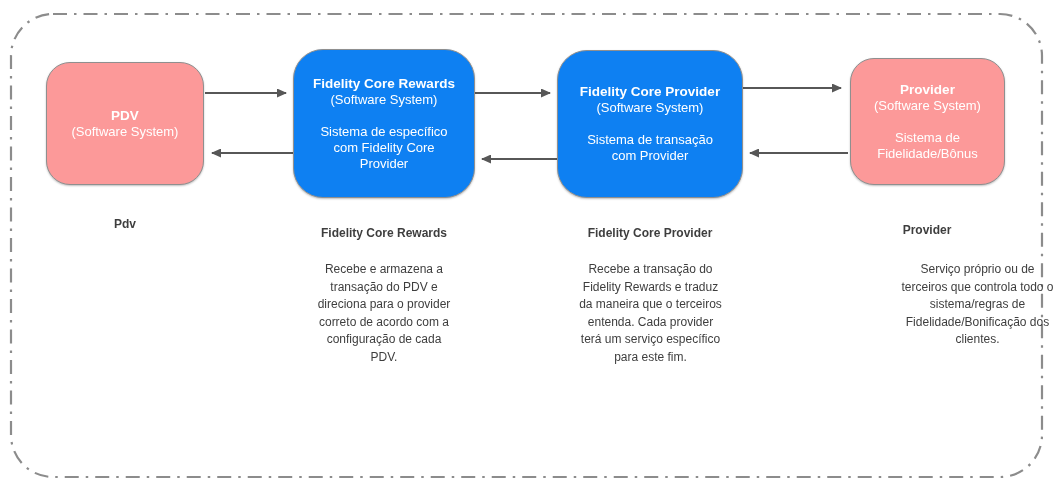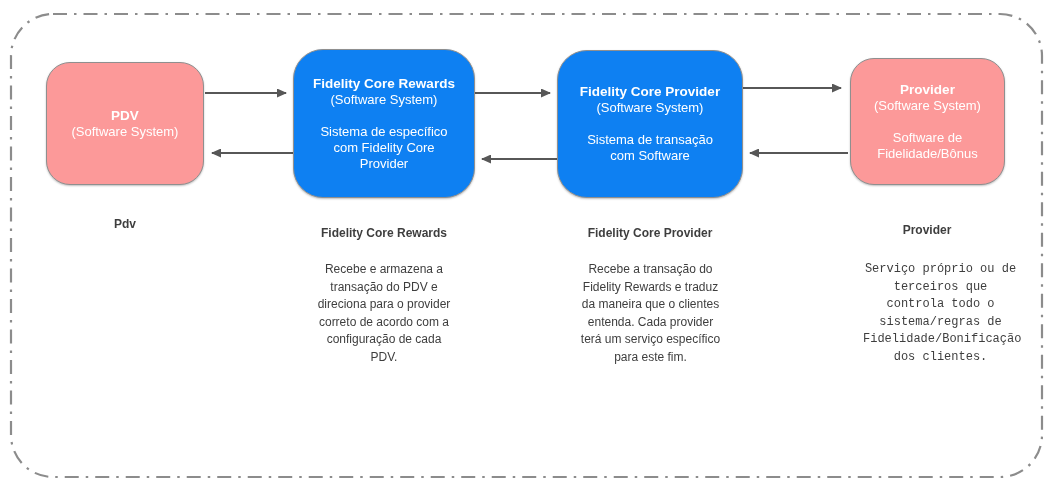--- a/index.html
+++ b/index.html
@@ -76,21 +76,21 @@
   .note {
     position: absolute;
     font-size: 12px;
     line-height: 17.5px;
     color: var(--text-color, #3e3e3e);
     text-align: center;
   }
   #note-pdv           { left: 55px;  top: 253px; width: 140px; }
   #note-rewards       { left: 314px; top: 261px; width: 140px; }
   #note-core-provider { left: 578px; top: 261px; width: 145px; }
-  #note-provider      { left: 863px; top: 261px; width: 155px; font-family: Liberation Mono, monospace; }
+  #note-provider      { left: 900px; top: 261px; width: 155px; }
 </style>
 </head>
 <body>
 
 <div id="canvas">
 
   <svg id="wires" viewBox="0 0 1054 498" xmlns="http://www.w3.org/2000/svg">
     <defs>
       <marker id="arrowhead" markerWidth="11" markerHeight="9" refX="9" refY="4.5" orient="auto" markerUnits="userSpaceOnUse">
         <path d="M0,0 L10,4.5 L0,9 z"></path>
@@ -117,31 +117,31 @@
 
   <div class="box blue" id="box-rewards">
     <div class="title">Fidelity Core Rewards</div>
     <div class="subtitle">(Software System)</div>
     <div class="desc">Sistema de específico com Fidelity Core Provider</div>
   </div>
 
   <div class="box blue" id="box-core-provider">
     <div class="title">Fidelity Core Provider</div>
     <div class="subtitle">(Software System)</div>
-    <div class="desc">Sistema de transação com Software</div>
+    <div class="desc">Sistema de transação com Provider</div>
   </div>
 
   <div class="box pink" id="box-provider">
     <div class="title">Provider</div>
     <div class="subtitle">(Software System)</div>
-    <div class="desc">Software de Fidelidade/Bônus</div>
+    <div class="desc">Sistema de Fidelidade/Bônus</div>
   </div>
 
   <div class="caption" id="caption-pdv">Pdv</div>
   <div class="caption" id="caption-rewards">Fidelity Core Rewards</div>
   <div class="caption" id="caption-core-provider">Fidelity Core Provider</div>
   <div class="caption" id="caption-provider">Provider</div>
 
   <div class="note" id="note-rewards">Recebe e armazena a transação do PDV e direciona para o provider correto de acordo com a configuração de cada PDV.</div>
-  <div class="note" id="note-core-provider">Recebe a transação do Fidelity Rewards e traduz da maneira que o clientes entenda. Cada provider terá um serviço específico para este fim.</div>
+  <div class="note" id="note-core-provider">Recebe a transação do Fidelity Rewards e traduz da maneira que o terceiros entenda. Cada provider terá um serviço específico para este fim.</div>
   <div class="note" id="note-provider">Serviço próprio ou de terceiros que controla todo o sistema/regras de Fidelidade/Bonificação dos clientes.</div>
 
 </div>
 
 </body></html>

